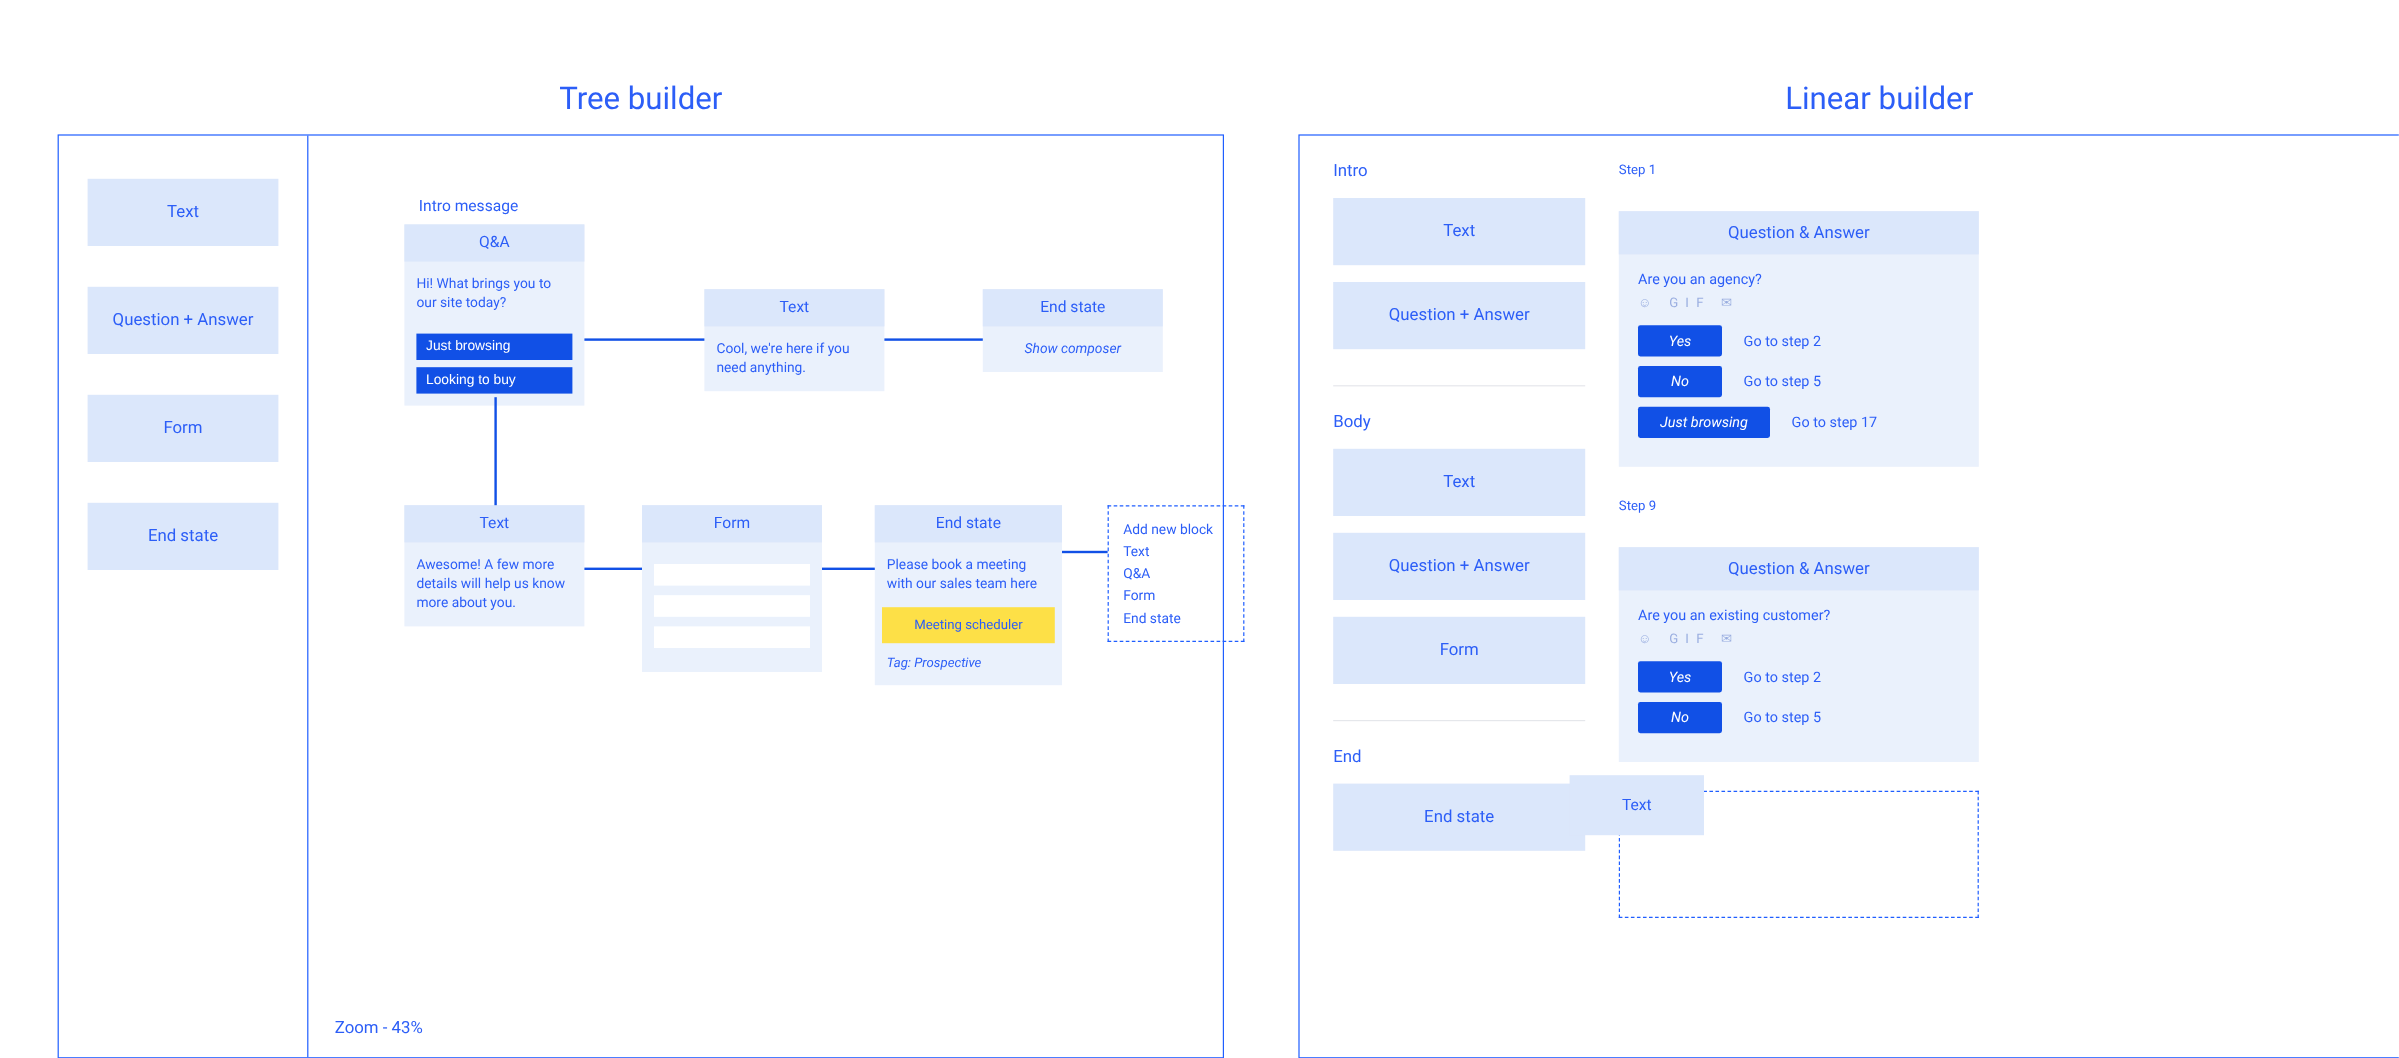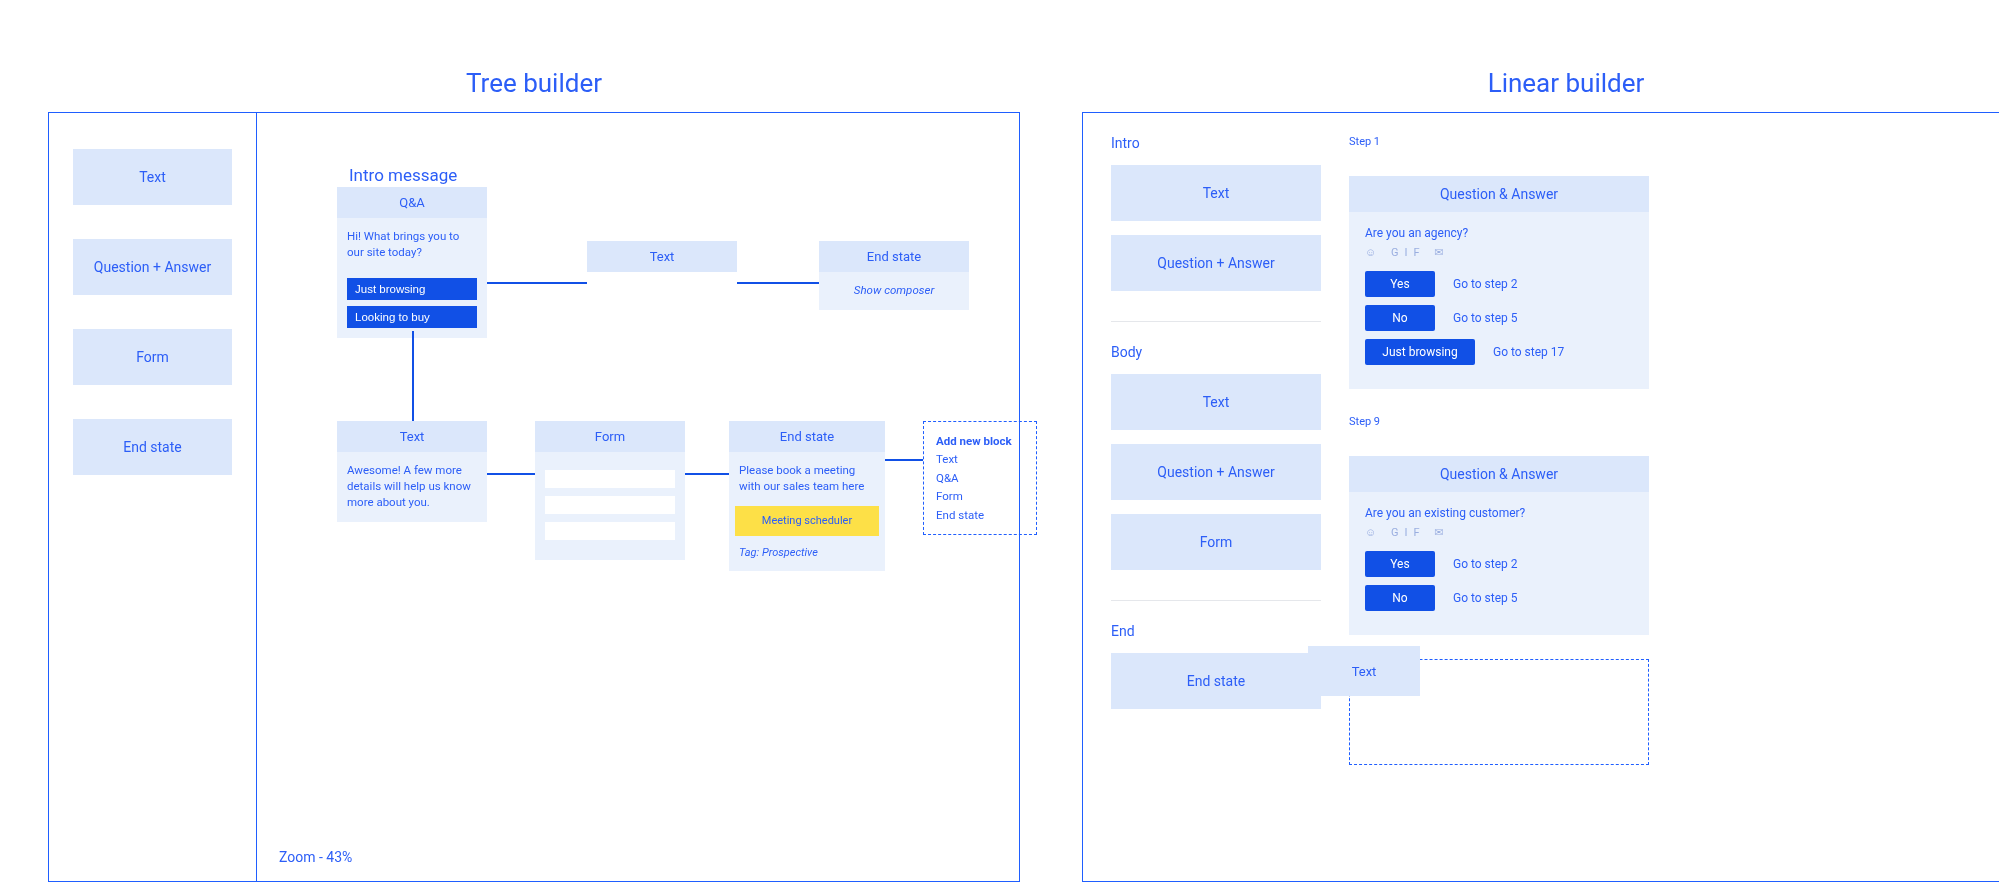--- a/index.html
+++ b/index.html
@@ -131,33 +131,33 @@
   }
   .node-tag {
     font-style: italic;
     font-size: 11px;
     padding: 10px 10px 12px 10px;
     color: var(--blue-text);
   }
 
   .intro-label {
     position: absolute;
-    font-size: 17px;
+    font-size: 13px;
     color: var(--blue-text);
   }
 
   .add-block {
     position: absolute;
     border: 1px dashed var(--blue-border);
     font-size: 11.5px;
     padding: 10px 12px;
     color: var(--blue-text);
     line-height: 1.6;
   }
-  .add-block .add-title { font-weight: 700; }
+  .add-block .add-title { font-weight: 400; }
 
   
   .linear-panel {
     width: 968px;
     height: 770px;
     display: flex;
   }
   .linear-left {
     width: 266px;
     padding: 22px 28px;
@@ -217,20 +217,21 @@
     margin: 8px 0;
   }
   .answer-pill {
     background: var(--blue-dark);
     color: #fff;
     font-size: 12px;
     padding: 6px 0;
     text-align: center;
     min-width: 70px;
     border-radius: 2px;
+    font-style: italic;
   }
   .answer-pill.wide { min-width: 110px; padding: 6px 10px; }
   .goto { font-size: 12px; color: var(--blue-text); }
 
   .drop-area {
     border: 1.5px dashed var(--blue-border);
     height: 106px;
     width: 300px;
     margin-top: 24px;
     position: relative;
@@ -275,20 +276,21 @@
           <div class="node-header">Q&amp;A</div>
           <div class="node-body">Hi! What brings you to our site today?</div>
           <div style="padding:0 10px 10px 10px;">
             <button class="answer-btn">Just browsing</button>
             <button class="answer-btn">Looking to buy</button>
           </div>
         </div>
 
         <div class="node" style="left:330px; top:128px;">
           <div class="node-header">Text</div>
+          <div class="node-body">Cool, we're here if you need anything.</div>
         </div>
 
         <div class="node" style="left:562px; top:128px;">
           <div class="node-header">End state</div>
           <div class="node-body italic">Show composer</div>
         </div>
 
         <div class="node" style="left:80px; top:308px;">
           <div class="node-header">Text</div>
           <div class="node-body">Awesome! A few more details will help us know more about you.</div>

